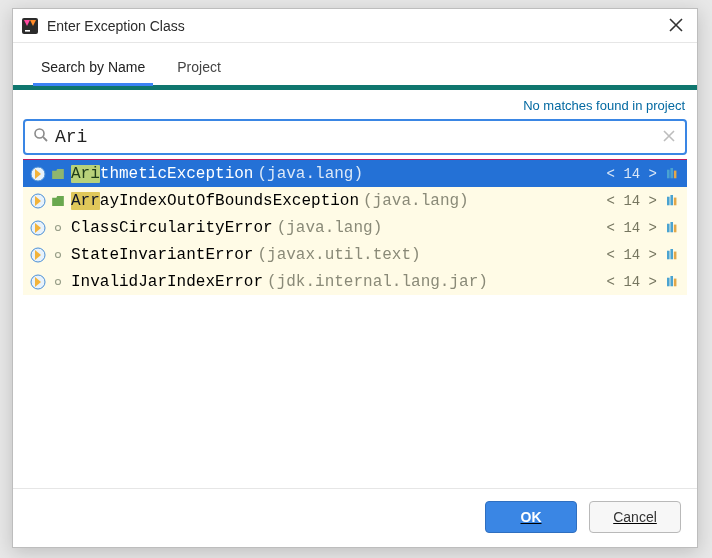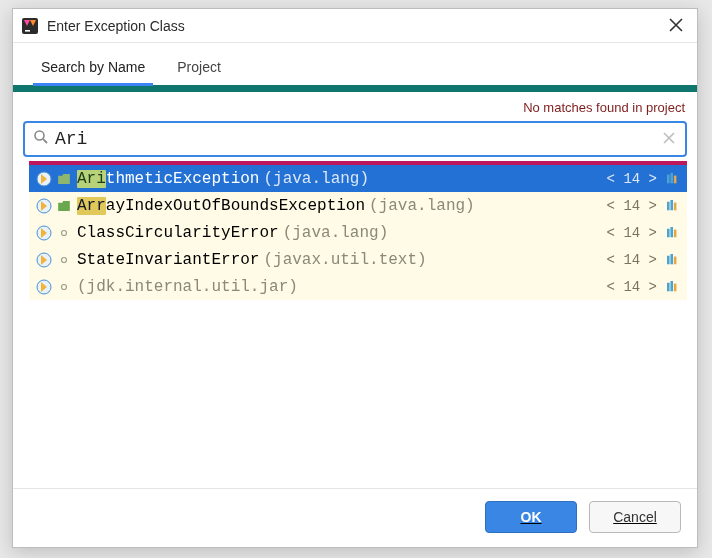--- a/index.html
+++ b/index.html
@@ -45,21 +45,21 @@
     color: #333;
     padding: 2px 6px;
     cursor: pointer;
     line-height: 1;
   }
   .tabs-row {
     display: flex;
     align-items: flex-end;
     padding: 10px 20px 0 26px;
     gap: 28px;
-    border-bottom: 7px solid #0f766e;
+    border-bottom: 5px solid #0f766e;
   }
   .tab {
     font-size: 14px;
     color: #444;
     padding: 6px 2px 10px 2px;
     cursor: pointer;
     position: relative;
   }
   .tab.active {
     color: #222;
@@ -68,21 +68,21 @@
     content: "";
     position: absolute;
     left: -6px; right: -6px; bottom: -1px;
     height: 3px;
     background: #3b82f6;
   }
   .no-matches {
     text-align: right;
     padding: 8px 12px 4px 0;
     font-size: 13px;
-    color: #7f1d1d;
+    color: #0369a1;
   }
   .search-wrap {
     margin: 2px 10px 2px 10px;
     border: 2px solid #3a86e4;
     border-radius: 4px;
     height: 36px;
     display: flex;
     align-items: center;
     padding: 0 6px 0 8px;
     background: #fff;
@@ -99,24 +99,24 @@
     font-size: 18px;
     color: #222;
   }
   .clear-x {
     color: #b8b8b8;
     font-size: 16px;
     cursor: pointer;
     padding: 0 4px;
   }
   .results {
-    margin: 2px 10px 0 16px;
+    margin: 2px 10px 0 10px;
     flex: 0 0 auto;
     background: #fffbe6;
-    border-top: 4px solid #be185d;
+    border-top: 1px solid #be185d;
   }
   .row {
     display: flex;
     align-items: center;
     height: 27px;
     font-family: "Consolas","Courier New",monospace;
     font-size: 16px;
     padding: 0 6px 0 6px;
     gap: 4px;
     white-space: nowrap;
@@ -341,21 +341,22 @@
           <svg viewBox="0 0 16 16" width="16" height="16">
             <circle cx="8" cy="8" r="7" fill="#e8f2fb" stroke="#4a8fd6" stroke-width="1"></circle>
             <path d="M5 3 L11 8 L5 13 Z" fill="#f2b33a"></path>
           </svg>
         </span>
         <span class="ico2">
           <svg viewBox="0 0 12 12" width="10" height="10">
             <circle cx="6" cy="6" r="3" fill="none" stroke="#9aa08a" stroke-width="1.4"></circle>
           </svg>
         </span>
-        <span class="pkg">(jdk.internal.util.jar)</span>
+        <span class="name"><span>InvalidJarIndexError</span></span> 
+        <span class="pkg">(jdk.internal.lang.jar)</span>
         <span class="spacer"></span>
         <span class="badge">&lt; 14 &gt;</span>
         <span class="lib-ico">
           <svg viewBox="0 0 16 14" width="16" height="12">
             <rect x="1" y="2" width="3" height="10" fill="#4aa3d1"></rect>
             <rect x="5" y="0" width="3" height="12" fill="#4aa3d1"></rect>
             <rect x="9" y="3" width="3" height="9" fill="#e2a84a"></rect>
           </svg>
         </span>
       </div>

